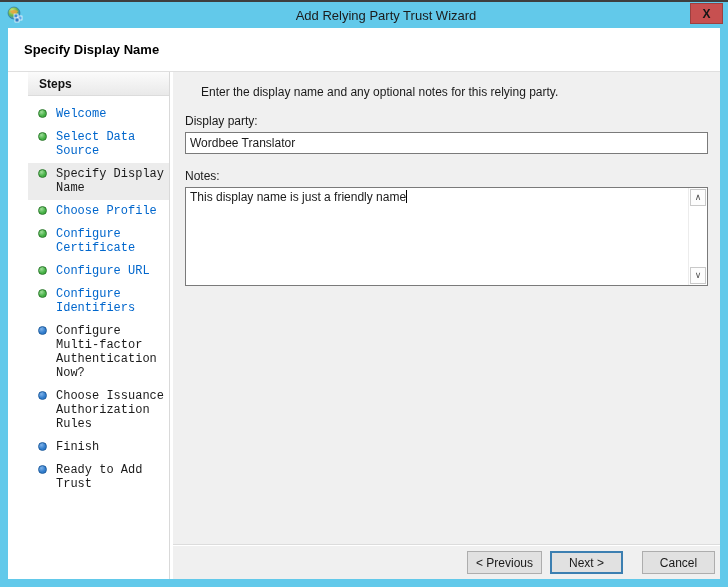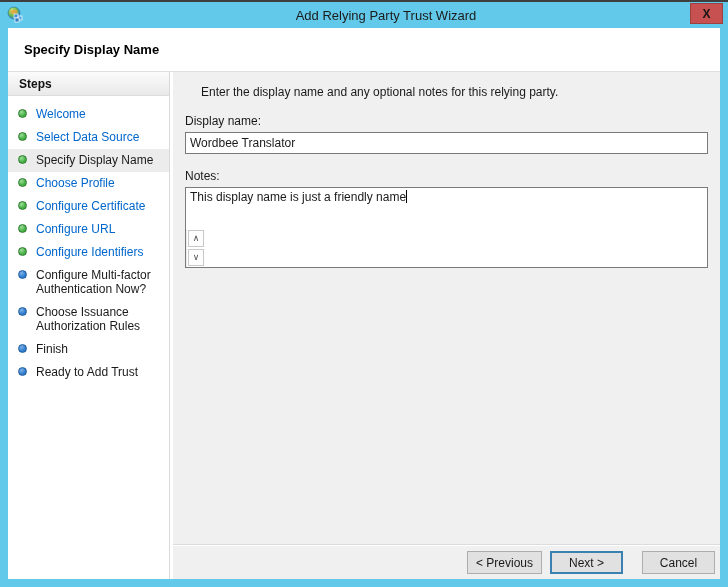--- a/index.html
+++ b/index.html
@@ -51,32 +51,32 @@
     display: flex; align-items: center;
     padding-left: 16px;
   }
   .header-title { font-size: 13px; font-weight: bold; color: #000000; }
   .content-row { flex: 1; display: flex; min-height: 0; }
   
   .sidebar {
     width: 162px; flex: 0 0 162px;
     background: #ffffff;
     border-right: 1px solid #d9d9d9;
-    display: flex; flex-direction: column;
+    display: flex; flex-direction: column; padding-left: 20px;
   }
   .sidebar-gap { width: 3px; flex: 0 0 3px; background: #ffffff; }
   .steps-header {
     flex: 0 0 24px;
     background: linear-gradient(#fbfbfb, #e9e9e9);
     border-bottom: 1px solid #dcdcdc;
     display: flex; align-items: center;
     padding-left: 11px;
     font-size: 12px; font-weight: bold; color: #111111;
   }
-  .steps-list { padding-top: 7px; }
+  .steps-list { padding-top: 7px; font-family: Liberation Mono, monospace; }
   .step {
     position: relative;
     padding: 4px 4px 5px 28px;
     font-size: 12px; line-height: 14px;
     color: #1a1a1a;
   }
   .step .bullet {
     position: absolute; left: 10px; top: 6px;
     width: 9px; height: 9px; border-radius: 50%;
   }
@@ -103,25 +103,24 @@
     width: 100%; height: 22px;
     border: 1px solid #7a7a7a;
     background: #ffffff;
     font-family: "Liberation Sans", sans-serif;
     font-size: 12px; color: #1a1a1a;
     padding: 0 4px;
   }
   .notes-label { margin-top: 15px; }
   .notes-box {
     margin-top: 4px;
-    height: 81px;
+    height: 99px;
     border: 1px solid #7a7a7a;
     background: #ffffff;
     display: flex;
-    flex-direction: column;
   }
   .notes-text {
     flex: 1;
     padding: 2px 4px;
     font-size: 12px; line-height: 15px; color: #1a1a1a;
     overflow: hidden;
   }
   .caret {
     display: inline-block; width: 1px; height: 13px;
     background: #000000; vertical-align: -2px;
@@ -246,21 +245,21 @@
     <span class="step-label">Ready to Add Trust</span>
   </div>
           </div>
       </div>
       <div class="sidebar-gap"></div>
 
       <div class="right-col">
         <div class="main">
           <div class="description">Enter the display name and any optional notes for this relying party.</div>
 
-          <div class="field-label">Display name:</div>
+          <div class="field-label">Display party:</div>
           <input class="text-input" type="text" value="Wordbee Translator" style="">
 
           <div class="field-label notes-label">Notes:</div>
           <div class="notes-box">
             <div class="notes-text"><span>This display name is just a friendly name</span><span class="caret"></span></div>
             <div class="scrollbar">
               <div class="scroll-arrow">∧</div>
               <div class="scroll-arrow">∨</div>
             </div>
           </div>

